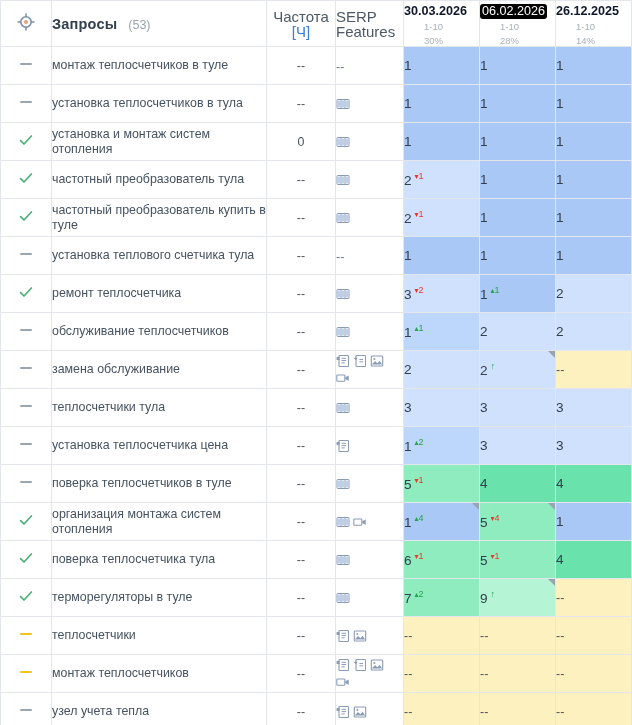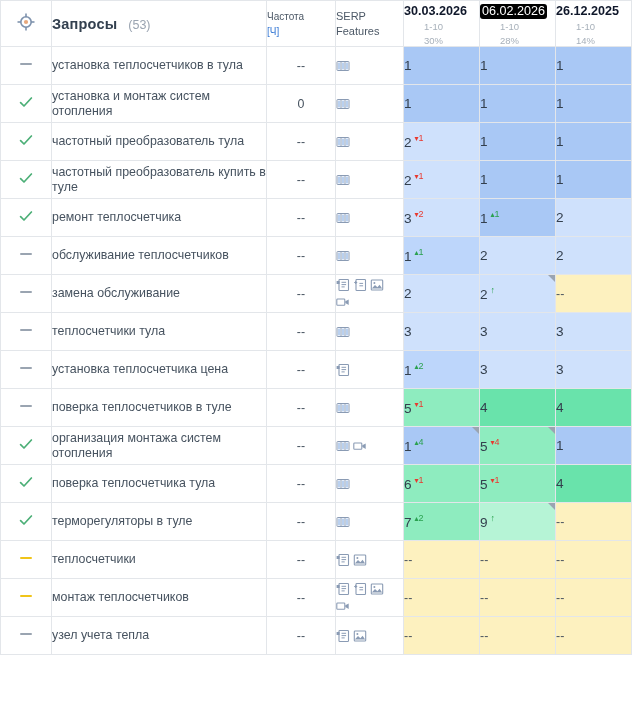--- a/index.html
+++ b/index.html
@@ -46,26 +46,26 @@
   }
   th.flag-h{padding:0;text-align:center;vertical-align:middle;}
   .target-icon{display:inline-block;line-height:0;}
   .hd-queries{
     font-size:14.5px;font-weight:bold;color:#33404f;letter-spacing:.2px;
   }
   .hd-count{
     font-size:12.5px;color:#9aa4b1;font-weight:normal;margin-left:11px;
   }
   .hd-center{
-    font-size:10px;color:#4c5866;line-height:15px;
+    text-align:center;font-size:15px;color:#4c5866;line-height:15px;
     padding:0 2px;
   }
   .hd-link{color:#3a7bd5;}
   .hd-serp{
-    text-align:left;font-size:11px;color:#4c5866;line-height:15px;padding-left:7px;
+    text-align:left;font-size:15px;color:#4c5866;line-height:15px;padding-left:7px;
   }
   .hd-date{
     padding:4px 5px 3px 5px;vertical-align:top;
   }
   .hd-date .dt{
     font-size:12.6px;color:#0f172a;line-height:15px;white-space:nowrap;
     display:inline-block;
     font-weight:bold;
   }
   .hd-date .dt.hl{
@@ -171,20 +171,31 @@
           <div class="sub">1-10</div>
           <div class="sub">14%</div>
         </th>
       </tr>
     </thead>
     <tbody id="tbody">
         <tr>
           <td class="flag"><span class="mark"><svg width="16" height="16" viewBox="0 0 16 16">
                 <line x1="3" y1="8" x2="13" y2="8" stroke="#9aa4b1" stroke-width="2" stroke-linecap="round"></line>
               </svg></span></td>
+          <td class="query">монтаж теплосчетчиков в туле</td>
+          <td class="freq">--</td>
+          <td class="serp"><span class="dash">--</span></td>
+          <td class="rank b1"><span class="val">1</span></td>
+          <td class="rank b1"><span class="val">1</span></td>
+          <td class="rank b1"><span class="val">1</span></td>
+        </tr>
+        <tr>
+          <td class="flag"><span class="mark"><svg width="16" height="16" viewBox="0 0 16 16">
+                <line x1="3" y1="8" x2="13" y2="8" stroke="#9aa4b1" stroke-width="2" stroke-linecap="round"></line>
+              </svg></span></td>
           <td class="query">установка теплосчетчиков в тула</td>
           <td class="freq">--</td>
           <td class="serp">
             <div class="icons">
               <span>
                 <svg width="14" height="14" viewBox="0 0 14 14">
                   <rect x="1" y="2.5" width="12" height="9" rx="0.6" fill="#fff" stroke="#8a9bb4" stroke-width="1"></rect>
                   <path d="M5 2.8v8.4M9 2.8v8.4" stroke="#8a9bb4" stroke-width="1"></path>
                   <rect x="2" y="3.6" width="2.2" height="6.8" fill="#b9d0ef"></rect>
                   <rect x="6" y="3.6" width="2" height="6.8" fill="#b9d0ef"></rect>
@@ -256,20 +267,31 @@
                   <rect x="1" y="2.5" width="12" height="9" rx="0.6" fill="#fff" stroke="#8a9bb4" stroke-width="1"></rect>
                   <path d="M5 2.8v8.4M9 2.8v8.4" stroke="#8a9bb4" stroke-width="1"></path>
                   <rect x="2" y="3.6" width="2.2" height="6.8" fill="#b9d0ef"></rect>
                   <rect x="6" y="3.6" width="2" height="6.8" fill="#b9d0ef"></rect>
                   <rect x="9.8" y="3.6" width="2.2" height="6.8" fill="#b9d0ef"></rect>
                 </svg>
               </span>
             </div>
           </td>
           <td class="rank b3"><span class="val">2</span><span class="delta down"><span class="ar">▾</span>1</span></td>
+          <td class="rank b1"><span class="val">1</span></td>
+          <td class="rank b1"><span class="val">1</span></td>
+        </tr>
+        <tr>
+          <td class="flag"><span class="mark"><svg width="16" height="16" viewBox="0 0 16 16">
+                <line x1="3" y1="8" x2="13" y2="8" stroke="#9aa4b1" stroke-width="2" stroke-linecap="round"></line>
+              </svg></span></td>
+          <td class="query">установка теплового счетчика тула</td>
+          <td class="freq">--</td>
+          <td class="serp"><span class="dash">--</span></td>
+          <td class="rank b1"><span class="val">1</span></td>
           <td class="rank b1"><span class="val">1</span></td>
           <td class="rank b1"><span class="val">1</span></td>
         </tr>
         <tr>
           <td class="flag"><span class="mark"><svg width="16" height="16" viewBox="0 0 16 16">
                 <path d="M2.6 8.6l3.4 3.4 7.4-8" fill="none" stroke="#4caf77" stroke-width="1.7" stroke-linecap="round" stroke-linejoin="round"></path>
               </svg></span></td>
           <td class="query">ремонт теплосчетчика</td>
           <td class="freq">--</td>
           <td class="serp">

